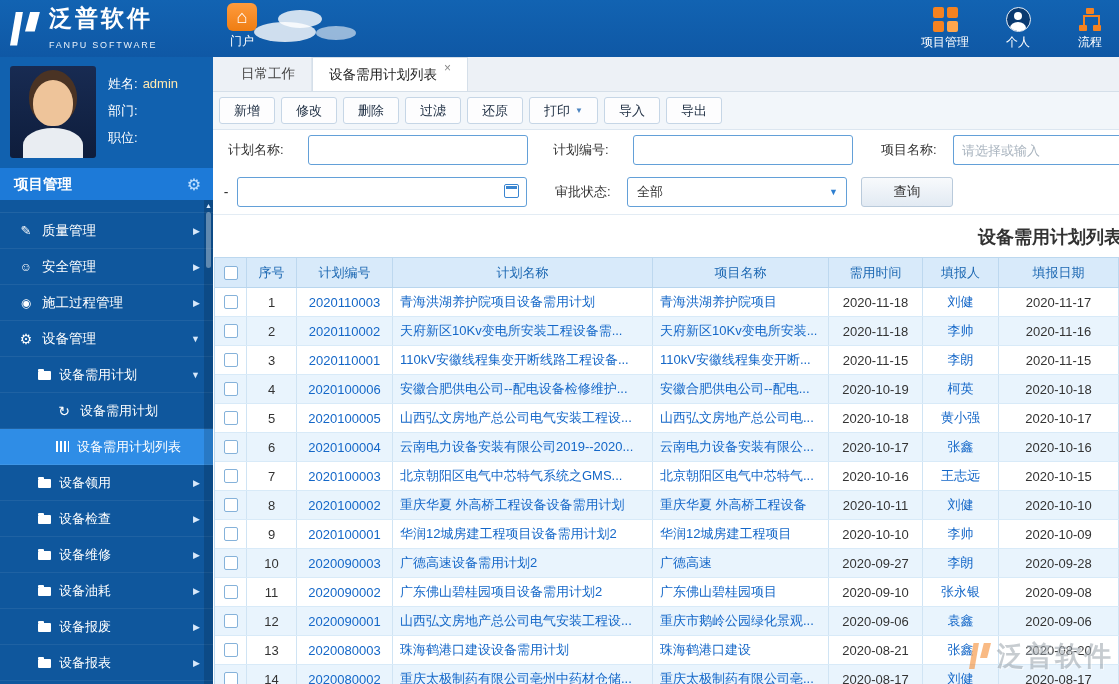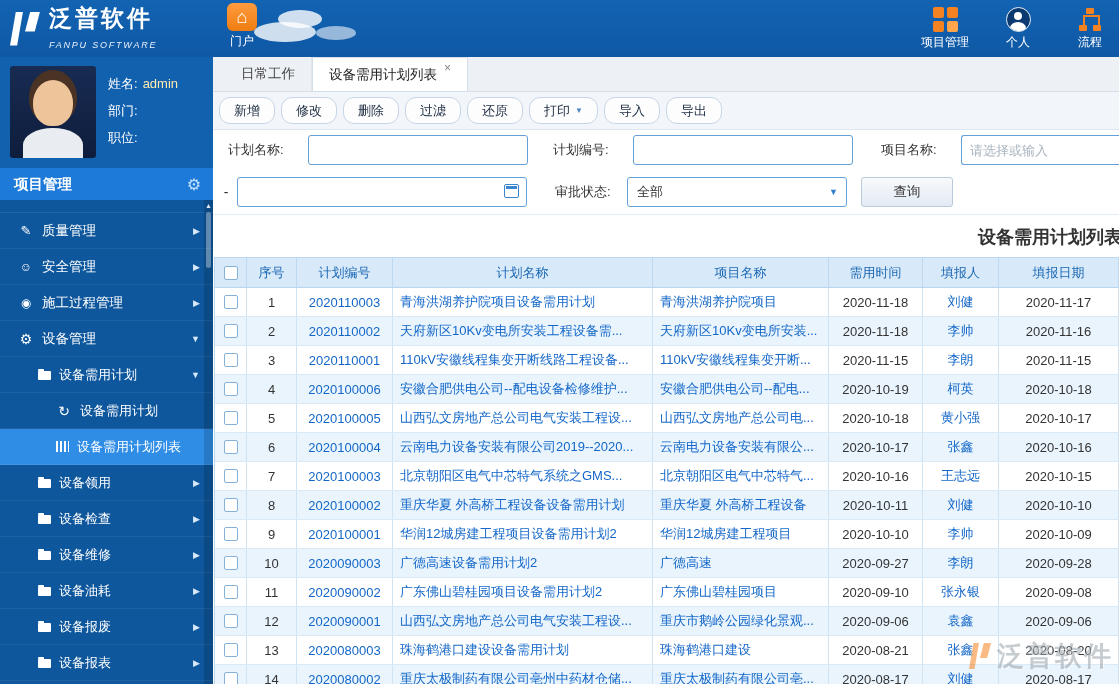--- a/index.html
+++ b/index.html
@@ -6,21 +6,21 @@
   body{font-family:"Liberation Sans","DejaVu Sans",sans-serif;}
   .app{position:relative;width:1119px;height:684px;overflow:hidden;background:#fff;}
 
   
   .topbar{position:absolute;left:0;top:0;width:1119px;height:57px;background:linear-gradient(#1263b2,#0f58a5);z-index:5;}
   .logo{position:absolute;left:10px;top:0;height:57px;display:flex;align-items:center;gap:9px;}
   .logo-mark{position:relative;width:30px;height:34px;flex:none;}
   .logo-mark::before{content:"";position:absolute;left:0;top:0;width:13px;height:34px;background:#fff;clip-path:polygon(45% 0,100% 0,55% 100%,0 100%);}
   .logo-mark::after{content:"";position:absolute;left:15px;top:0;width:15px;height:20px;background:#fff;clip-path:polygon(35% 0,100% 0,65% 100%,0 100%);}
   .logo-cn{color:#fff;font-size:23px;font-weight:bold;letter-spacing:3px;line-height:1;}
-  .logo-en{color:#e8f1fa;font-size:9px;letter-spacing:1.8px;margin-top:10px;font-style:italic;}
+  .logo-en{color:#e8f1fa;font-size:9px;letter-spacing:1.8px;margin-top:10px;}
   .portal{position:absolute;left:222px;top:3px;width:40px;text-align:center;cursor:pointer;}
   .portal-ico{width:30px;height:28px;margin:0 auto;background:linear-gradient(#ff9b3d,#ef7d12);border-radius:6px;color:#fff;display:flex;align-items:center;justify-content:center;font-size:18px;}
   .portal-ico::before{content:"⌂";}
   .portal-label{color:#fff;font-size:12px;margin-top:2px;}
   .clouds{position:absolute;left:250px;top:6px;width:110px;height:44px;pointer-events:none;}
   .clouds i{position:absolute;background:rgba(255,255,255,0.8);border-radius:50%;}
   .clouds i:nth-child(1){left:4px;top:16px;width:62px;height:20px;}
   .clouds i:nth-child(2){left:28px;top:4px;width:44px;height:18px;}
   .clouds i:nth-child(3){left:66px;top:20px;width:40px;height:14px;opacity:.7;}
   .top-nav{position:absolute;right:6px;top:0;height:57px;display:flex;align-items:center;gap:26px;}
@@ -74,34 +74,34 @@
   .sb-scroll .thumb{position:absolute;top:12px;left:2px;width:5px;height:56px;border-radius:3px;background:rgba(255,255,255,0.35);cursor:pointer;}
 
   
   .main{position:absolute;left:213px;top:57px;right:0;bottom:0;background:#fff;overflow:hidden;display:flex;flex-direction:column;}
   .tabbar{height:35px;background:#edf1f6;border-bottom:1px solid #d5dfe9;display:flex;align-items:stretch;padding-left:12px;box-sizing:border-box;flex:none;}
   .tab{display:flex;align-items:center;padding:0 16px;font-size:13.5px;color:#444;cursor:pointer;border-right:1px solid #dde5ee;}
   .tab.active{background:#fff;color:#222;border:1px solid #d5dfe9;border-bottom:none;position:relative;}
   .tab-close{margin-left:7px;align-self:flex-start;margin-top:4px;color:#888;font-size:12px;line-height:1;cursor:pointer;}
   .tab-close::before{content:"×";}
   .toolbar{height:37px;background:#f2f6fa;border-bottom:1px solid #dce6f0;display:flex;align-items:center;gap:6px;padding-left:6px;flex:none;}
-  .tbtn{height:27px;background:#fdfdfe;border:1px solid #c6d6e6;border-radius:11px;color:#223246;font-size:13px;padding:0 14px;cursor:pointer;display:flex;align-items:center;gap:5px;font-family:inherit;}
+  .tbtn{height:27px;background:#fdfdfe;border:1px solid #c6d6e6;border-radius:3px;color:#223246;font-size:13px;padding:0 14px;cursor:pointer;display:flex;align-items:center;gap:5px;font-family:inherit;}
   .tbtn-arrow{font-size:8px;color:#4d85c0;}
   .filters{flex:none;background:#fff;border-bottom:1px solid #e3ecf4;}
   .filter-row{display:flex;align-items:center;}
   .filter-row.r1{height:40px;padding-left:15px;align-items:center;}
   .filter-row.r2{height:44px;padding-left:8px;}
   .f-label{width:72px;font-size:13px;color:#333;flex:none;}
   .f-label.ml25{margin-left:25px;}
   .f-label.ml28{margin-left:28px;}
   .txt{height:30px;box-sizing:border-box;border:1px solid #63a0d8;border-radius:3px;padding:0 8px;font-size:13px;color:#333;outline:none;font-family:inherit;}
   .txt::placeholder{color:#a9b4bf;}
   .w220{width:220px;margin-left:8px;flex:none;}
   .w220.nml{margin-left:0;}
-  .wproj{flex:1;margin-left:8px;min-width:0;border-right:none;border-radius:3px 0 0 3px;}
+  .wproj{flex:1;margin-left:0;min-width:0;border-right:none;border-radius:3px 0 0 3px;}
   .dash{font-size:14px;color:#333;width:10px;text-align:center;flex:none;}
   .datebox{width:290px;height:30px;box-sizing:border-box;border:1px solid #63a0d8;border-radius:3px;margin-left:6px;position:relative;flex:none;cursor:text;}
   .cal{position:absolute;right:7px;top:6px;width:15px;height:14px;border:1px solid #3a85d0;border-radius:2px;box-sizing:border-box;cursor:pointer;}
   .cal::before{content:"";position:absolute;left:1px;right:1px;top:1px;height:3px;background:#3a85d0;}
   .selectbox{width:220px;height:30px;box-sizing:border-box;border:1px solid #63a0d8;border-radius:3px;display:flex;align-items:center;padding:0 9px;font-size:13px;color:#333;position:relative;cursor:pointer;flex:none;}
   .dda{position:absolute;right:8px;font-size:9px;color:#2e7fd0;}
   .dda::before{content:"▼";}
   .query{height:30px;width:92px;margin-left:14px;background:linear-gradient(#f8fafc,#e2eaf3);border:1px solid #b9cadb;border-radius:3px;font-size:13.5px;color:#333;cursor:pointer;flex:none;font-family:Liberation Sans, sans-serif;}
   .title-row{height:42px;position:relative;flex:none;}
   .grid-title{position:absolute;left:765px;top:10px;font-size:18px;font-weight:bold;color:#333;white-space:nowrap;}

